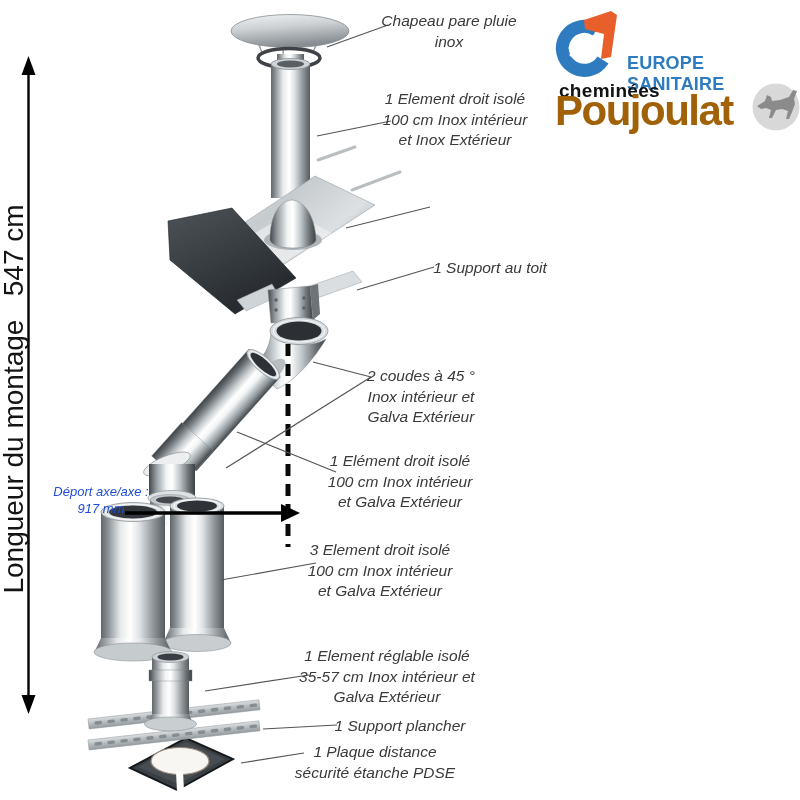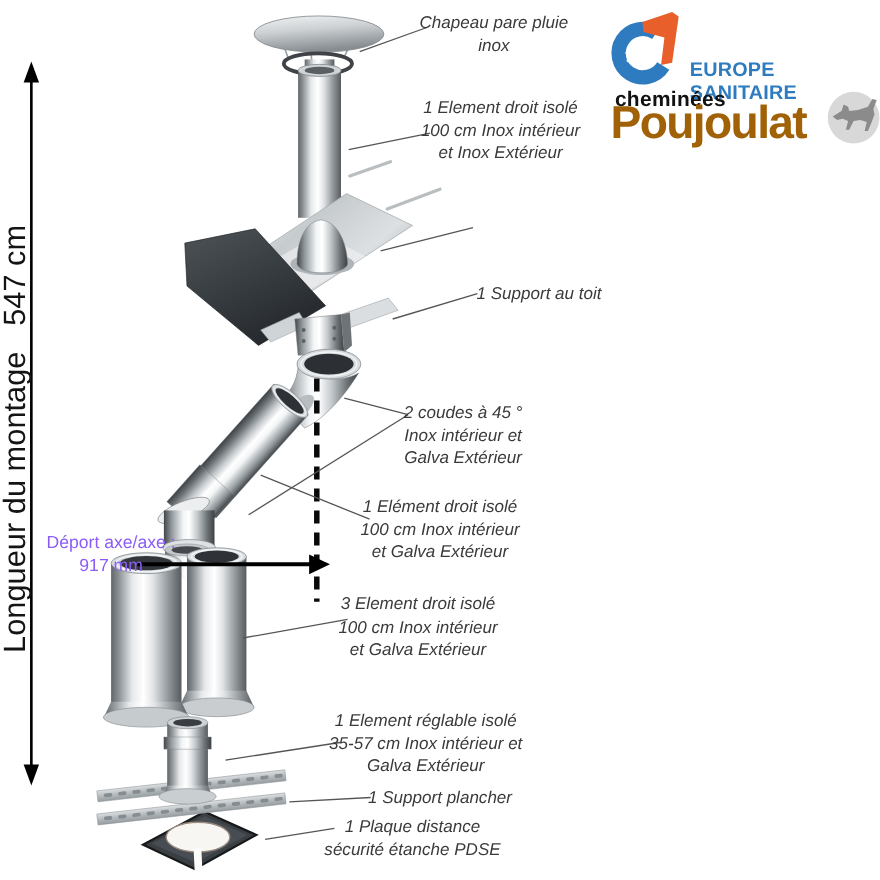--- a/index.html
+++ b/index.html
@@ -2,21 +2,21 @@
 <html><head>
 <meta charset="utf-8">
 <style>
   html,body{margin:0;padding:0;background:#fff;}
   .stage{position:relative;width:800px;height:800px;background:#ffffff;
          font-family:"Liberation Sans",sans-serif;overflow:hidden;}
   .stage svg.diagram{position:absolute;left:0;top:0;}
   .callout{position:absolute;transform:translateX(-50%);text-align:center;
            font-size:15.5px;line-height:1.33;color:#3a3a3a;white-space:pre-line;font-style:italic;}
   .deport{position:absolute;left:101px;top:484px;transform:translateX(-50%);
-          text-align:center;font-size:16px;line-height:1.3;color:#8b5cf6;white-space:pre-line;}
+          text-align:center;font-size:13px;line-height:1.3;color:#1d4ed8;white-space:pre-line;font-style:italic;}
   .vlabel{position:absolute;left:-222px;top:384px;width:470px;height:30px;
           transform:rotate(-90deg);text-align:center;font-size:28px;color:#141414;
           white-space:pre;}
   .esc1{position:absolute;left:627px;top:14px;font-size:18px;font-weight:bold;
         color:#2e7cbf;letter-spacing:0.2px;margin-top:39px;}
   .esc2{position:absolute;left:627px;top:37px;font-size:18px;font-weight:bold;
         color:#e85f2c;letter-spacing:3.8px;}
   .esc3{position:absolute;left:626px;top:63px;font-size:7.8px;font-weight:bold;
         color:#99a1a8;letter-spacing:1.75px;}
   .chem{position:absolute;left:559px;top:80px;font-size:19px;font-weight:800;

